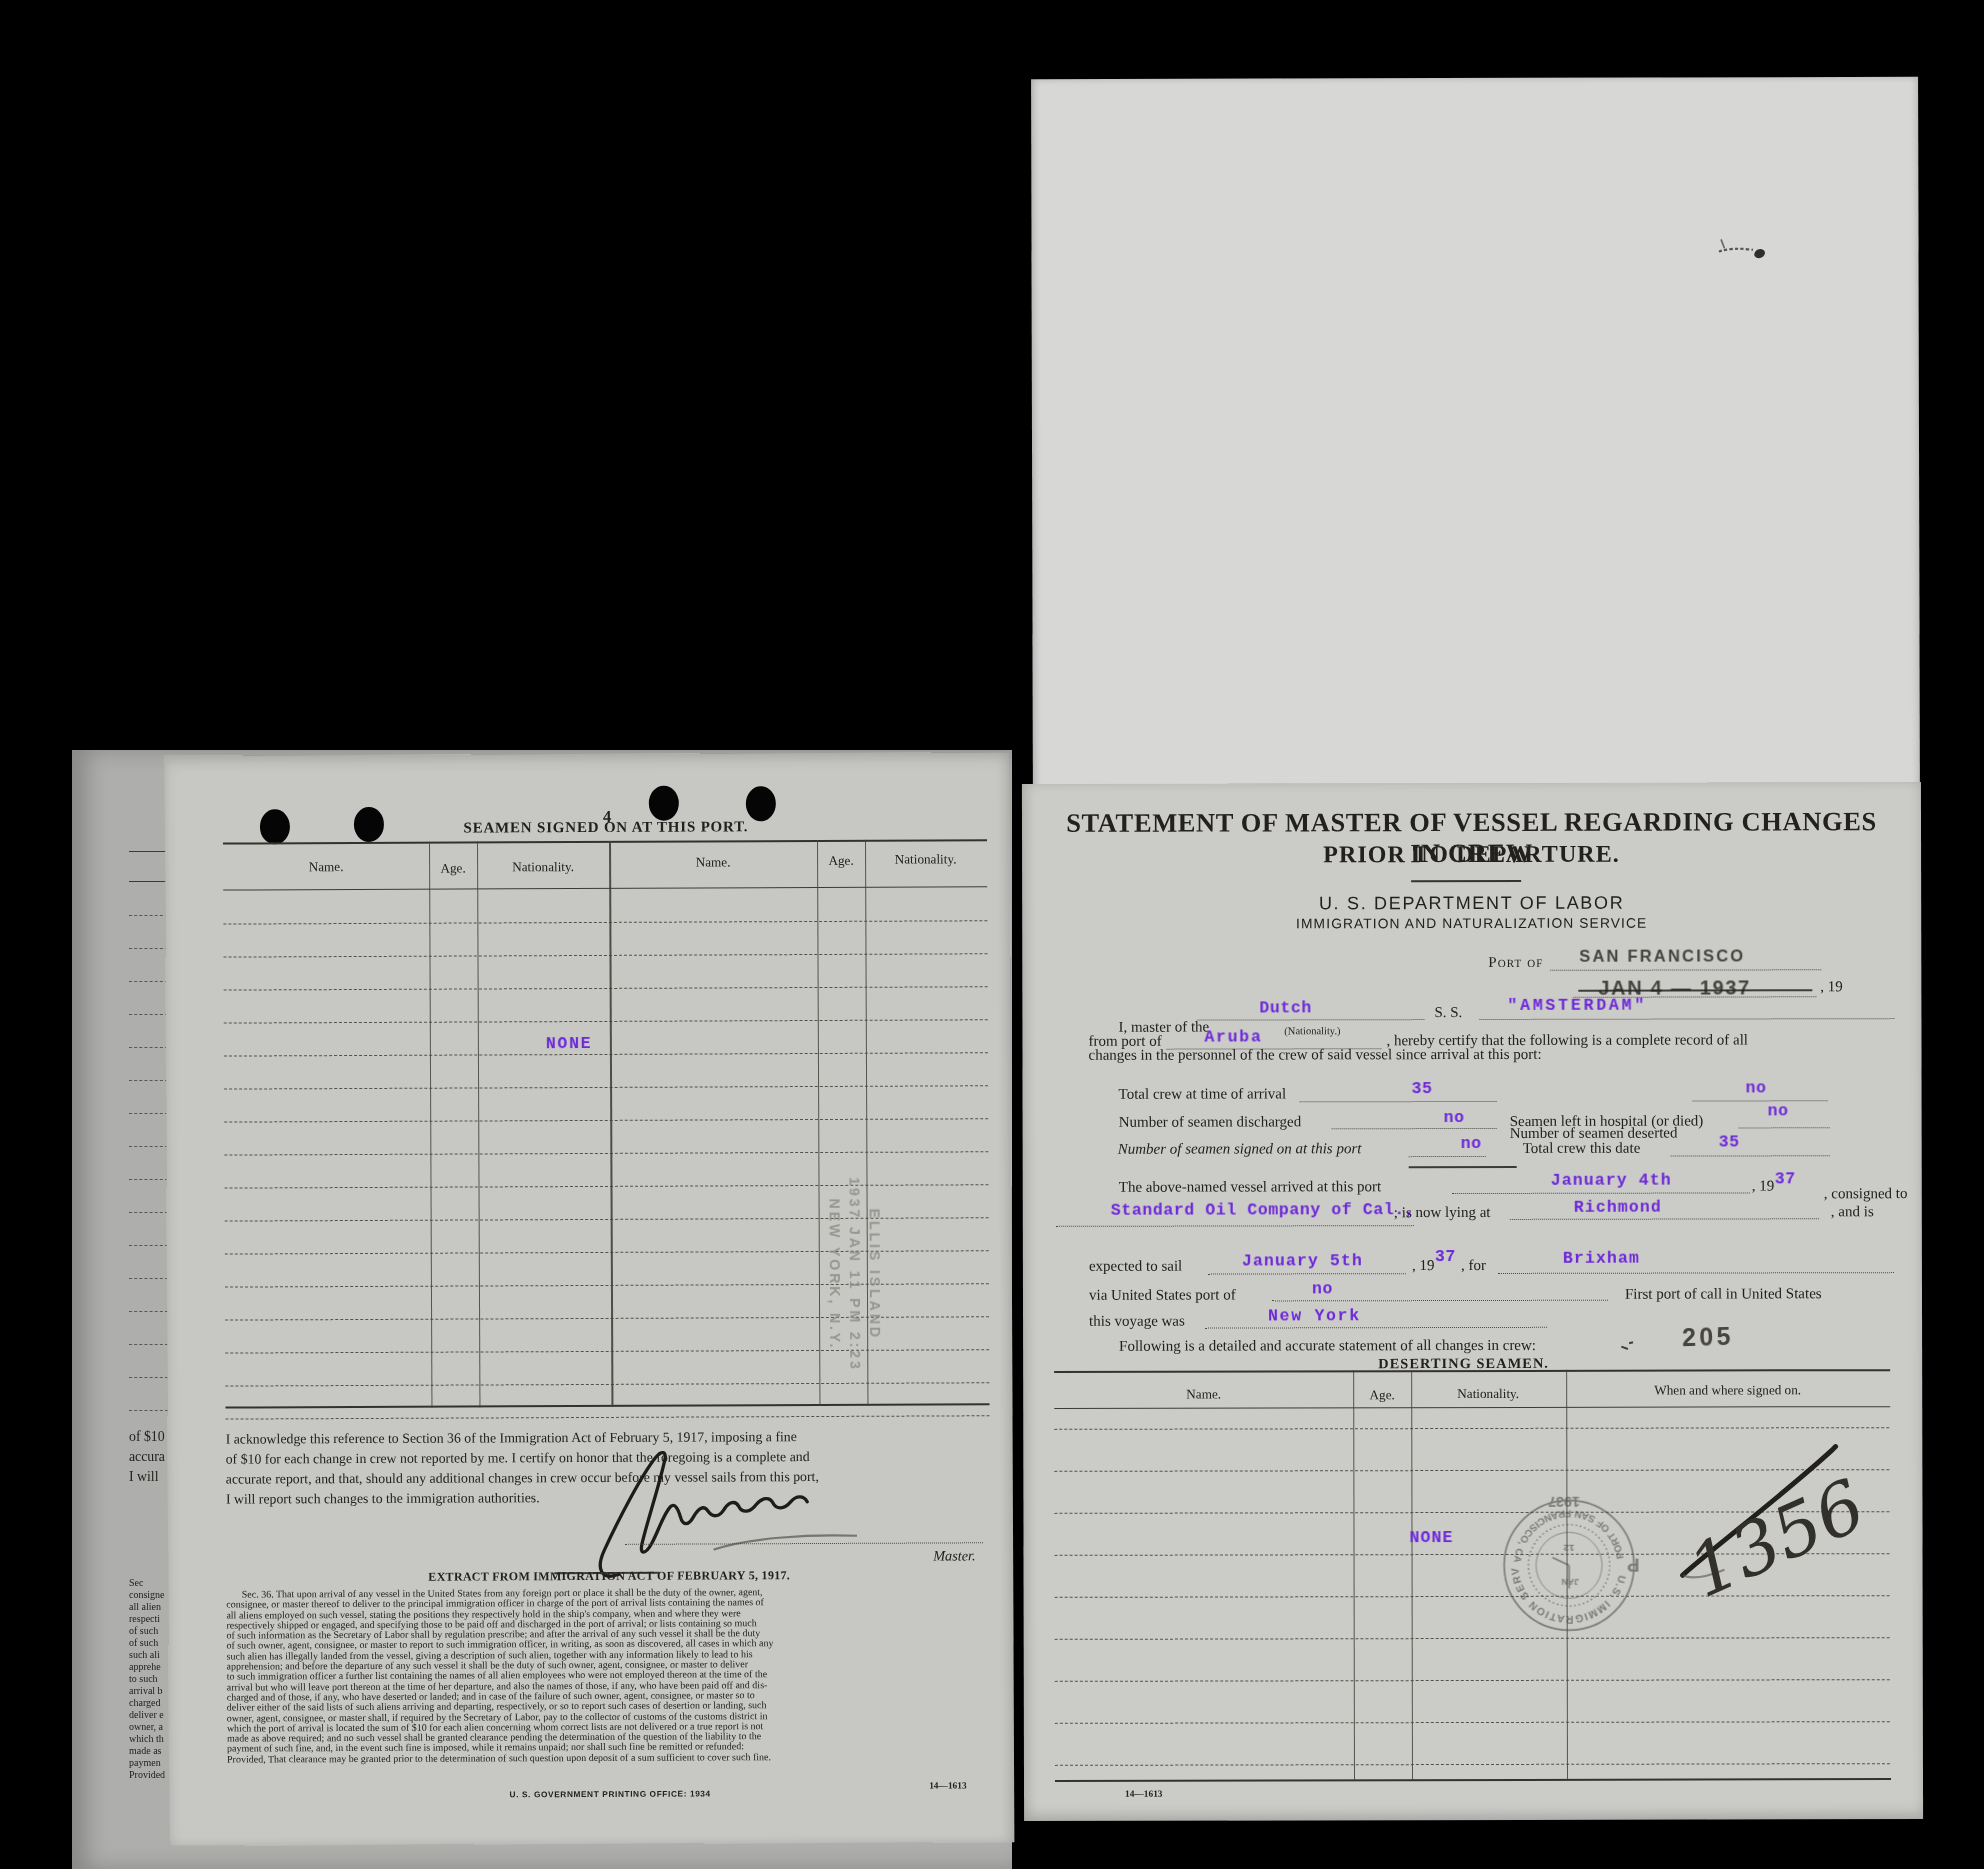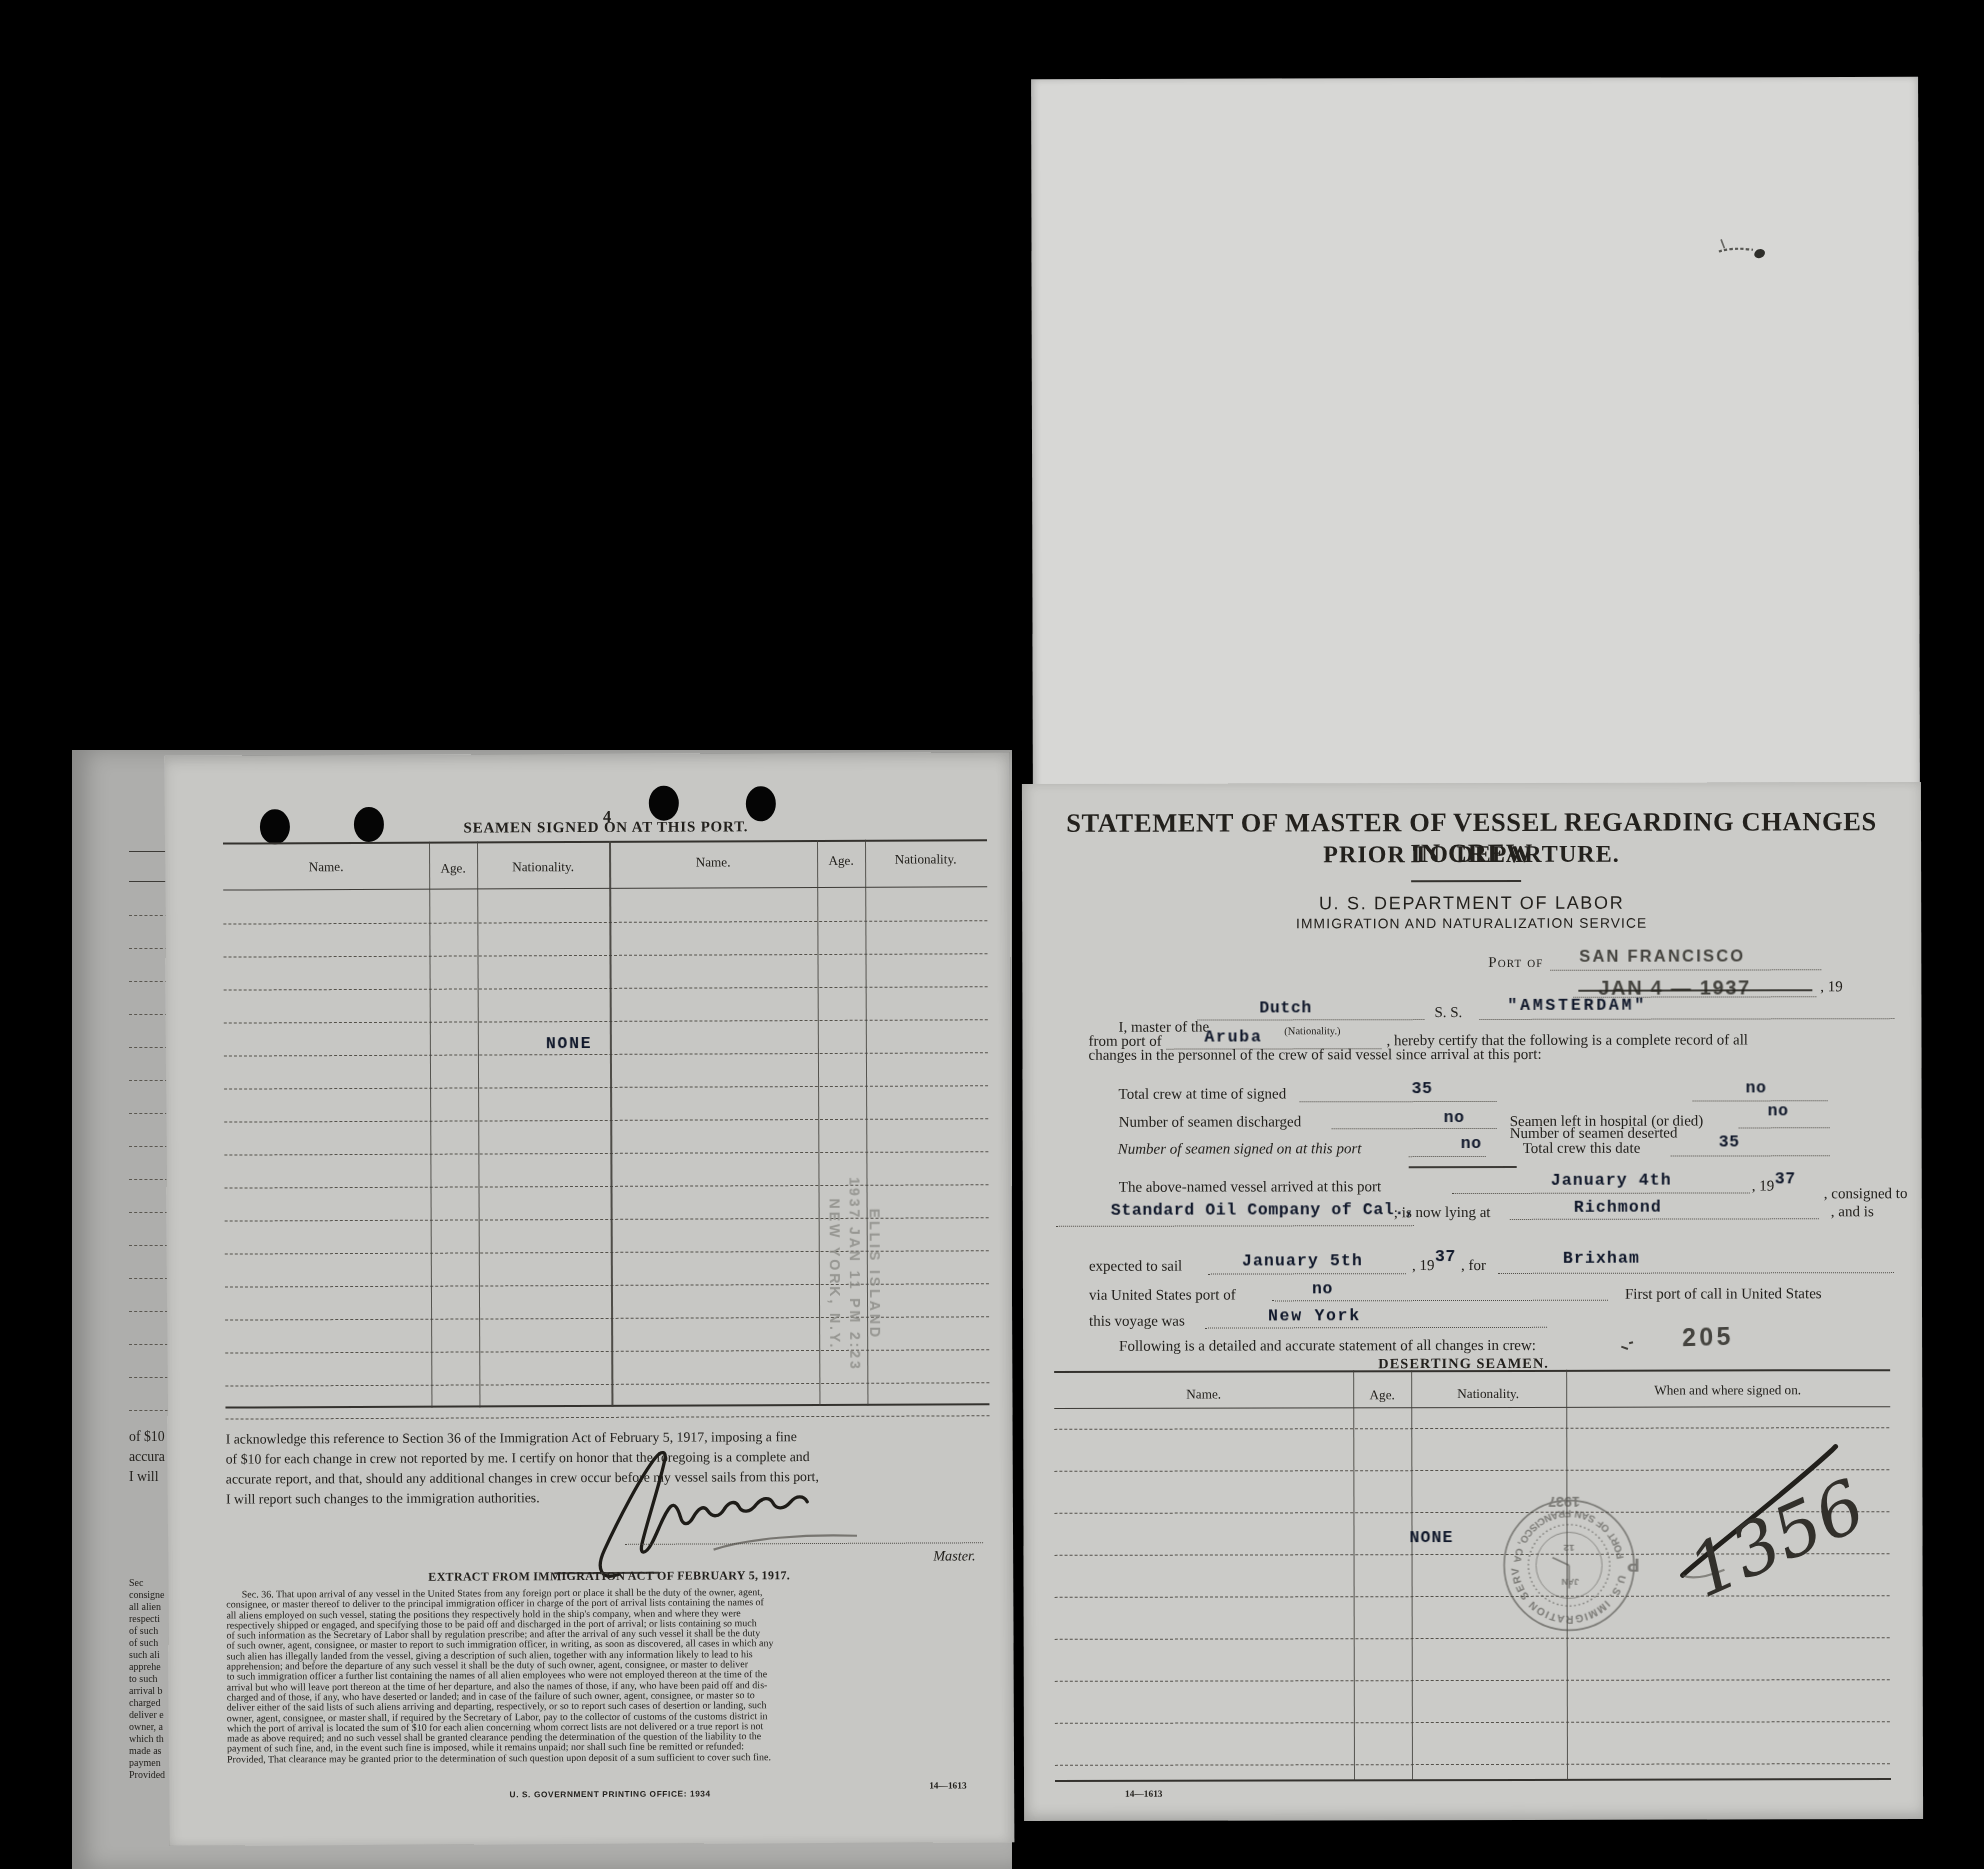--- a/index.html
+++ b/index.html
@@ -11,21 +11,21 @@
     box-shadow:inset 0 -3.3px 10px rgba(0,0,0,.18), inset 2.2px 0 7.7px rgba(0,0,0,.10);transform:rotate(-.15deg);}
   #under-page{left:72px;top:750px;width:940px;height:1119px;background:#aeaeac;
     box-shadow:inset 14.3px 0 22px rgba(0,0,0,.22);}
   #left-page{left:167px;top:754px;width:845px;height:1090px;background:#c7c7c4;
     box-shadow:inset 0 5.5px 14.3px rgba(0,0,0,.12), inset -4.4px 0 11px rgba(0,0,0,.08);transform:rotate(-.25deg);}
   #right-page{left:1023px;top:783px;width:899px;height:1037px;background:#cbcbc8;
     box-shadow:inset 0 -5.5px 13.2px rgba(0,0,0,.14), inset 5.5px 0 12px rgba(0,0,0,.08);transform:rotate(-.12deg);}
   
   .ser{font-family:"Liberation Serif",serif;}
   .sans{font-family:"Liberation Sans",sans-serif;}
-  .typed{font-family:"Liberation Mono","DejaVu Sans Mono",monospace;font-weight:bold;color:#0f172a;
+  .typed{font-family:"Liberation Mono","DejaVu Sans Mono",monospace;font-weight:bold;color:#6d28d9;
          letter-spacing:0.6px;filter:blur(0.2px);}
   .stamp{font-family:"Liberation Sans",sans-serif;font-weight:bold;color:#45443f;filter:blur(0.2px);}
   .ctr{text-align:center;}
   .b{font-weight:bold;}
   .i{font-style:italic;}
   
   .dot{position:absolute;height:0;border-bottom:1.7px dotted #4d4a44;}
   .solid{position:absolute;height:0;border-bottom:1.1px solid #3c3a36;}
   .dbl{position:absolute;height:0;border-bottom:2.8px double #34322e;}
   .vline{position:absolute;width:0;border-left:1.1px solid #413f3b;opacity:.85;}
@@ -235,21 +235,21 @@
     <div class="rp-lab ser" style="left:412px;top:221px;">S. S.</div>
     <div class="tv typed" style="left:485px;top:213px;letter-spacing:2.8px;">"AMSTERDAM"</div>
     <div class="dot" style="left:457px;top:236px;width:415px;"></div>
 
     <div class="rp-lab ser" style="left:66px;top:249px;">from port of</div>
     <div class="tv typed" style="left:182px;top:244px;letter-spacing:1.7px;">Aruba</div>
     <div class="dot" style="left:144px;top:265px;width:215px;"></div>
     <div class="rp-lab ser" style="left:364px;top:249px;">, hereby certify that the following is a complete record of all</div>
     <div class="rp-lab ser" style="left:66px;top:263px;">changes in the personnel of the crew of said vessel since arrival at this port:</div>
 
-    <div class="rp-lab ser" style="left:96px;top:302px;">Total crew at time of signed</div>
+    <div class="rp-lab ser" style="left:96px;top:302px;">Total crew at time of arrival</div>
     <div class="dot" style="left:277px;top:318px;width:197px;"></div>
     <div class="tv typed" style="left:389px;top:296px;">35</div>
     <div class="rp-lab ser" style="left:487px;top:302px;margin-top:40px;">Number of seamen deserted</div>
     <div class="dot" style="left:670px;top:318px;width:135px;"></div>
     <div class="tv typed" style="left:723px;top:296px;">no</div>
 
     <div class="rp-lab ser" style="left:96px;top:330px;text-align:right;">Number of seamen discharged</div>
     <div class="dot" style="left:309px;top:345px;width:165px;"></div>
     <div class="tv typed" style="left:421px;top:325px;">no</div>
     <div class="rp-lab ser" style="left:487px;top:330px;">Seamen left in hospital (or died)</div>

